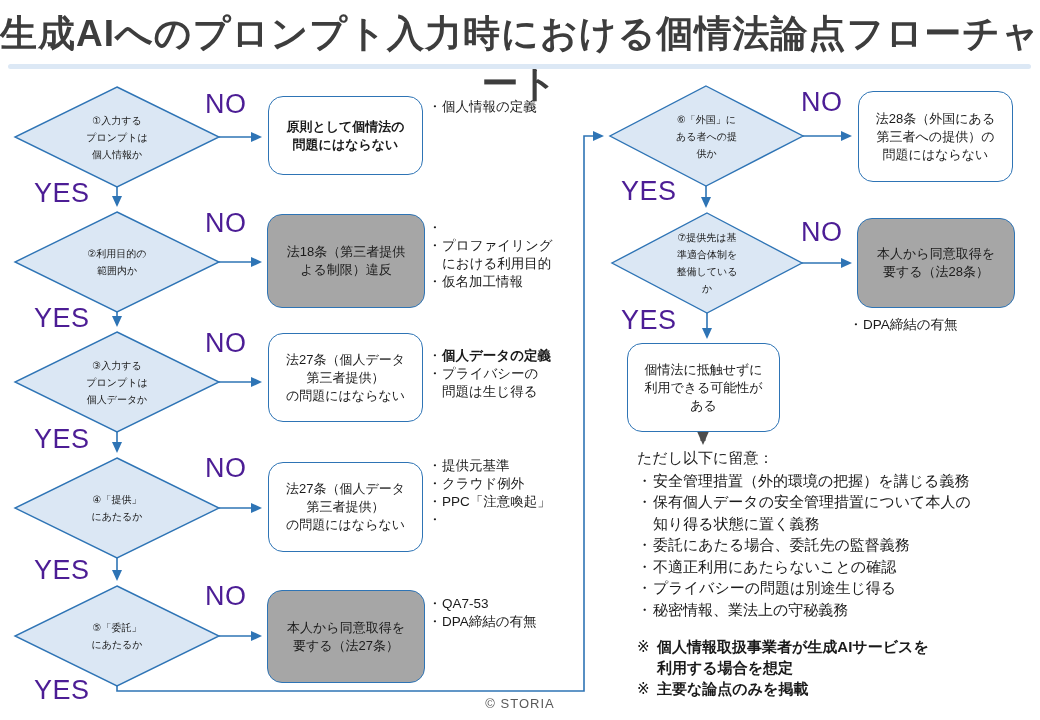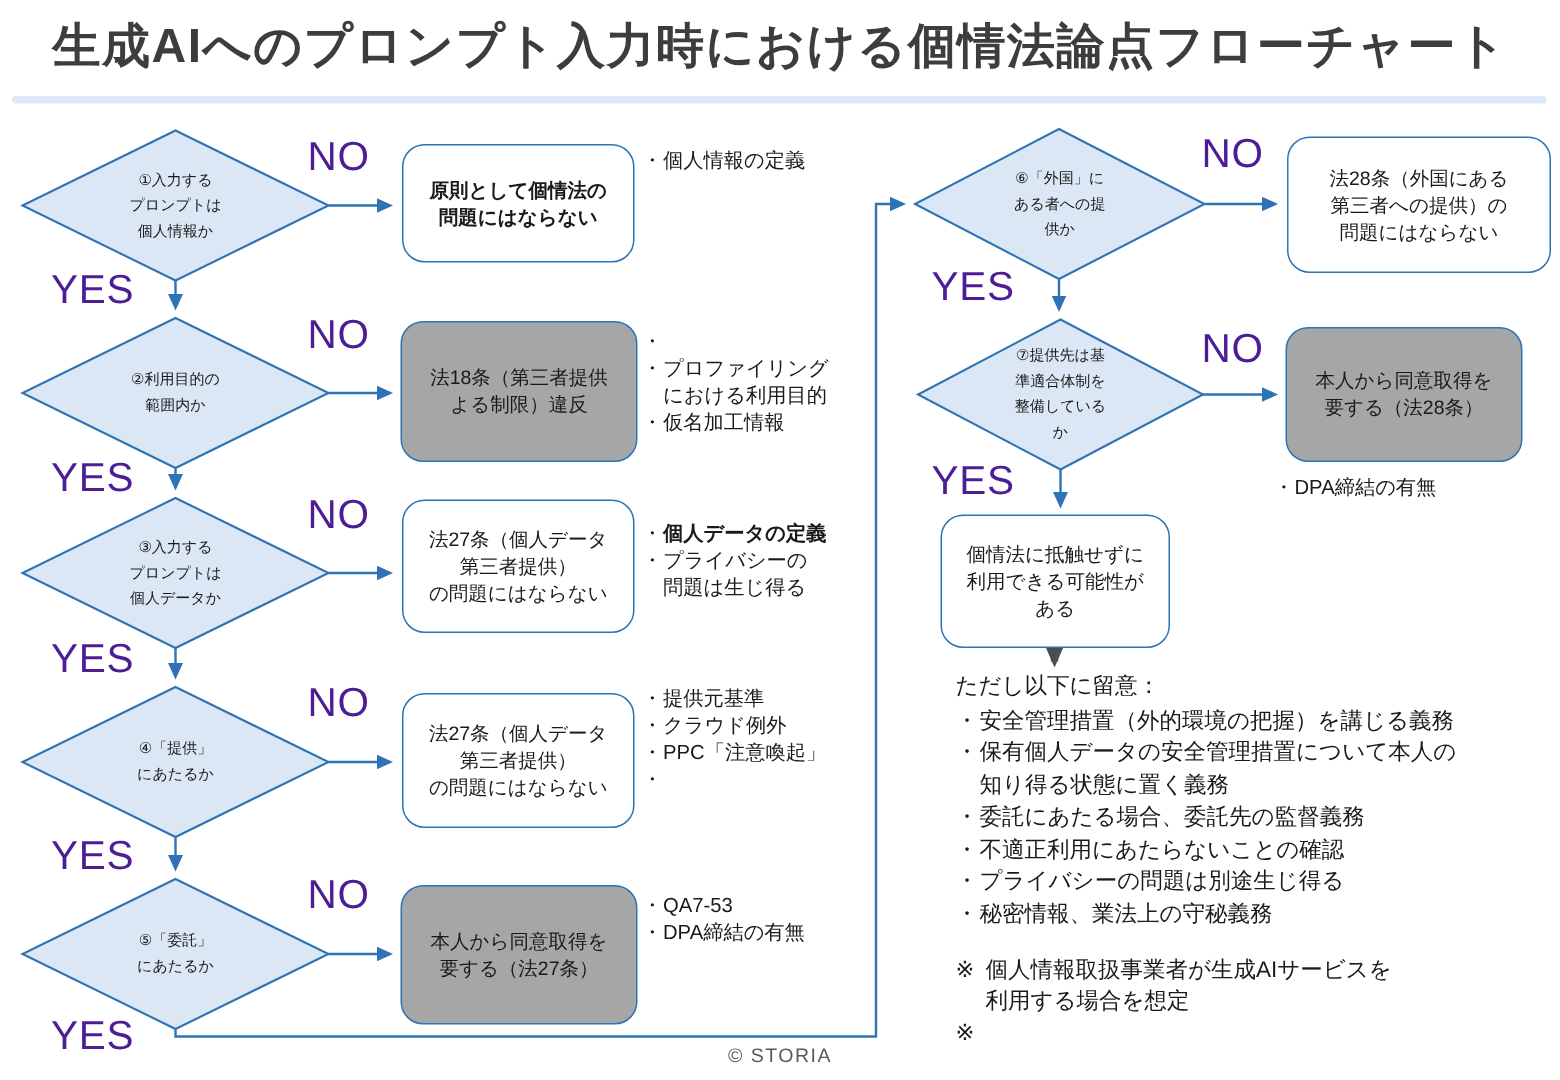--- a/index.html
+++ b/index.html
@@ -17,21 +17,21 @@
   body{
     position:relative;
     background:#ffffff;
     font-family:"Liberation Sans","DejaVu Sans",sans-serif;
     color:var(--text);
     overflow:hidden;
   }
   .title{
     position:absolute;left:0;top:9px;width:1040px;
     text-align:center;
-    font-size:32px;font-weight:700;letter-spacing:1px;
+    font-size:37px;font-weight:700;letter-spacing:1px;
     color:var(--title-color);
   }
   .divider{
     position:absolute;left:8px;top:64px;width:1023px;height:5px;
     background:var(--divider);border-radius:3px;
   }
   svg.underlay{position:absolute;left:0;top:0;}
   .diamond-shape{fill:var(--node-fill);stroke:var(--node-border);stroke-width:1.4;}
   .edge{stroke:var(--arrow);stroke-width:1.6;fill:none;}
   .edge-thick{stroke:var(--thick-arrow);stroke-width:5;fill:none;}
@@ -56,21 +56,21 @@
   .btext{white-space:pre-line;}
   .btext.bold{font-weight:700;}
   .notes{position:absolute;left:637px;top:447px;font-size:15px;line-height:21.5px;width:400px;}
   .notes-heading{margin-bottom:1px;}
   .note-item{display:flex;}
   .nmark{flex:0 0 16px;}
   .ntext{white-space:pre-line;}
   .remarks{position:absolute;left:637px;top:636px;font-size:15px;line-height:21px;width:400px;}
   .remark-item{display:flex;}
   .rmark{flex:0 0 20px;}
-  .rtext{white-space:pre-line;}
+  .rtext{white-space:pre-line;font-weight:bold;}
   .footer{
     position:absolute;left:0;top:696px;width:1040px;text-align:center;
     font-size:13px;color:#595959;letter-spacing:1px;
   }
 </style>
 </head>
 <body>
 
 <div class="title">生成AIへのプロンプト入力時における個情法論点フローチャート</div>
 <div class="divider"></div>
@@ -137,21 +137,21 @@
 <div class="flow-box gray" style="left:267px;top:214px;width:158px;height:94px;">法18条（第三者提供
 よる制限）違反</div>
 <div class="flow-box" style="left:268px;top:333px;width:155px;height:89px;">法27条（個人データ
 第三者提供）
 の問題にはならない</div>
 <div class="flow-box" style="left:268px;top:462px;width:155px;height:90px;">法27条（個人データ
 第三者提供）
 の問題にはならない</div>
 <div class="flow-box gray" style="left:267px;top:590px;width:158px;height:93px;">本人から同意取得を
 要する（法27条）</div>
-<div class="flow-box" style="left:858px;top:91px;width:176px;height:91px;">法28条（外国にある
+<div class="flow-box" style="left:858px;top:91px;width:155px;height:91px;">法28条（外国にある
 第三者への提供）の
 問題にはならない</div>
 <div class="flow-box gray" style="left:857px;top:218px;width:158px;height:90px;">本人から同意取得を
 要する（法28条）</div>
 <div class="flow-box" style="left:627px;top:343px;width:153px;height:89px;">個情法に抵触せずに
 利用できる可能性が
 ある</div>
 
 <div class="yesno" style="left:205px;top:90px;">NO</div>
 <div class="yesno" style="left:205px;top:209px;">NO</div>
@@ -263,16 +263,17 @@
 </div>
 
 <div class="remarks">
   <div class="remark-item">
       <span class="rmark">※</span>
       <span class="rtext">個人情報取扱事業者が生成AIサービスを
 利用する場合を想定</span>
     </div>
   <div class="remark-item">
       <span class="rmark">※</span>
+      <span class="rtext">主要な論点のみを掲載</span>
     </div>
 </div>
 
 <div class="footer">© STORIA</div>
 
 </body></html>

